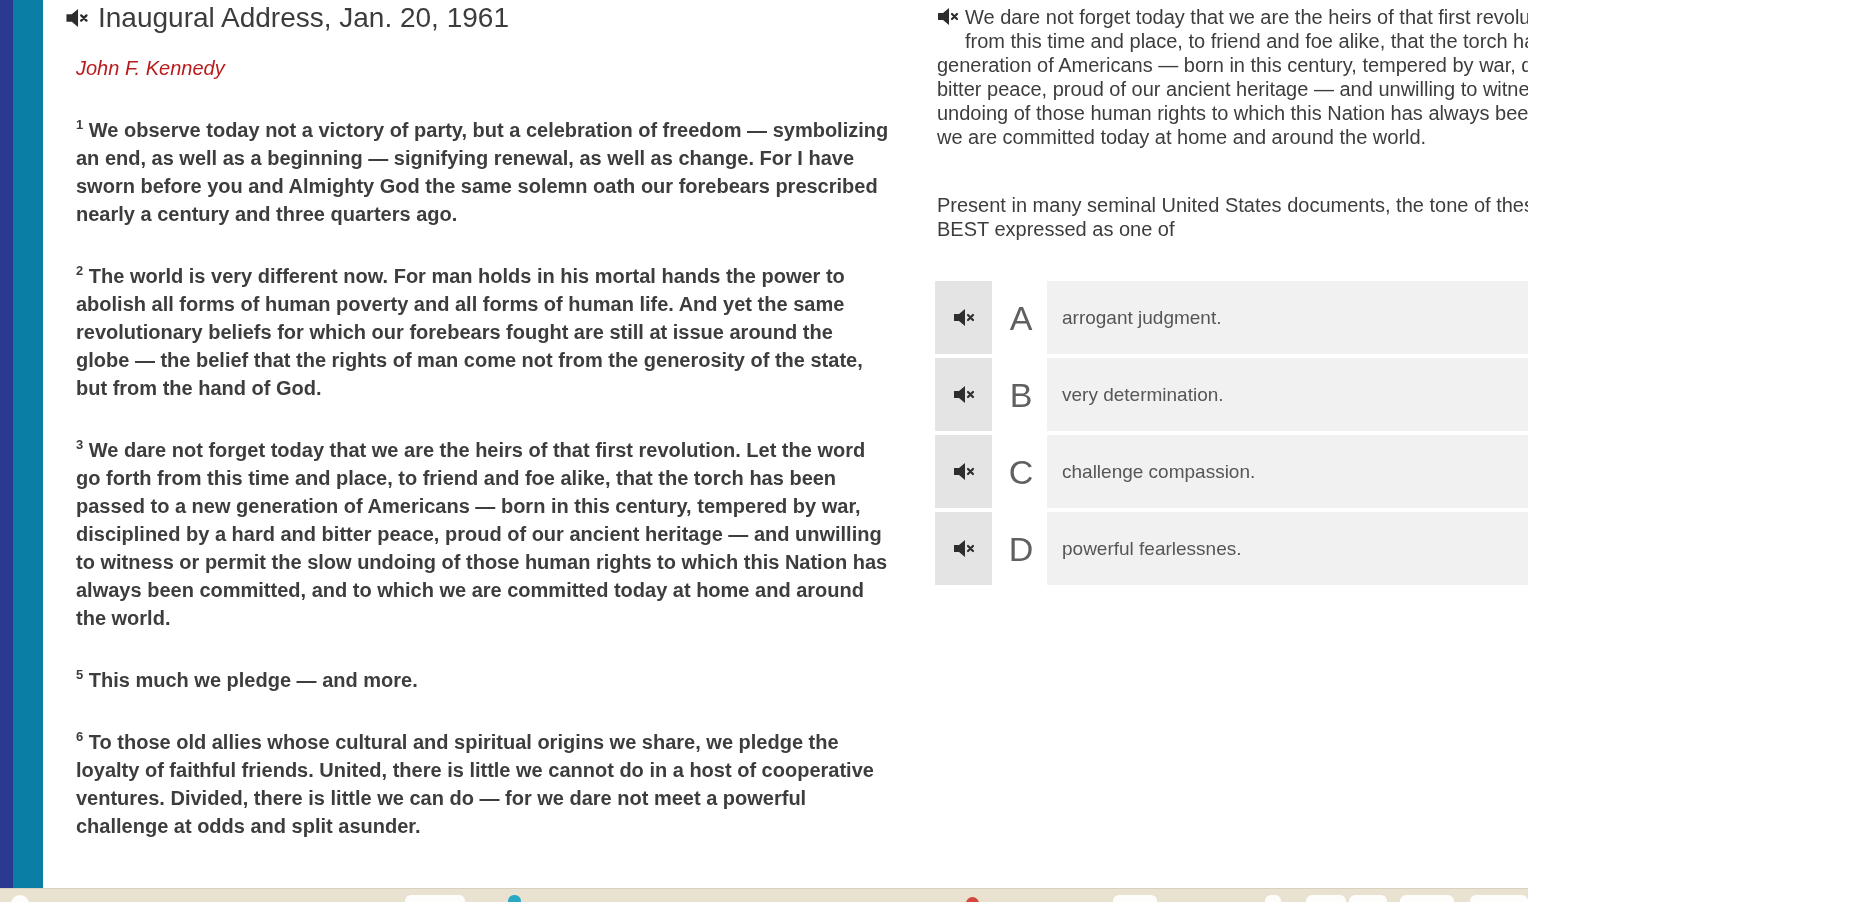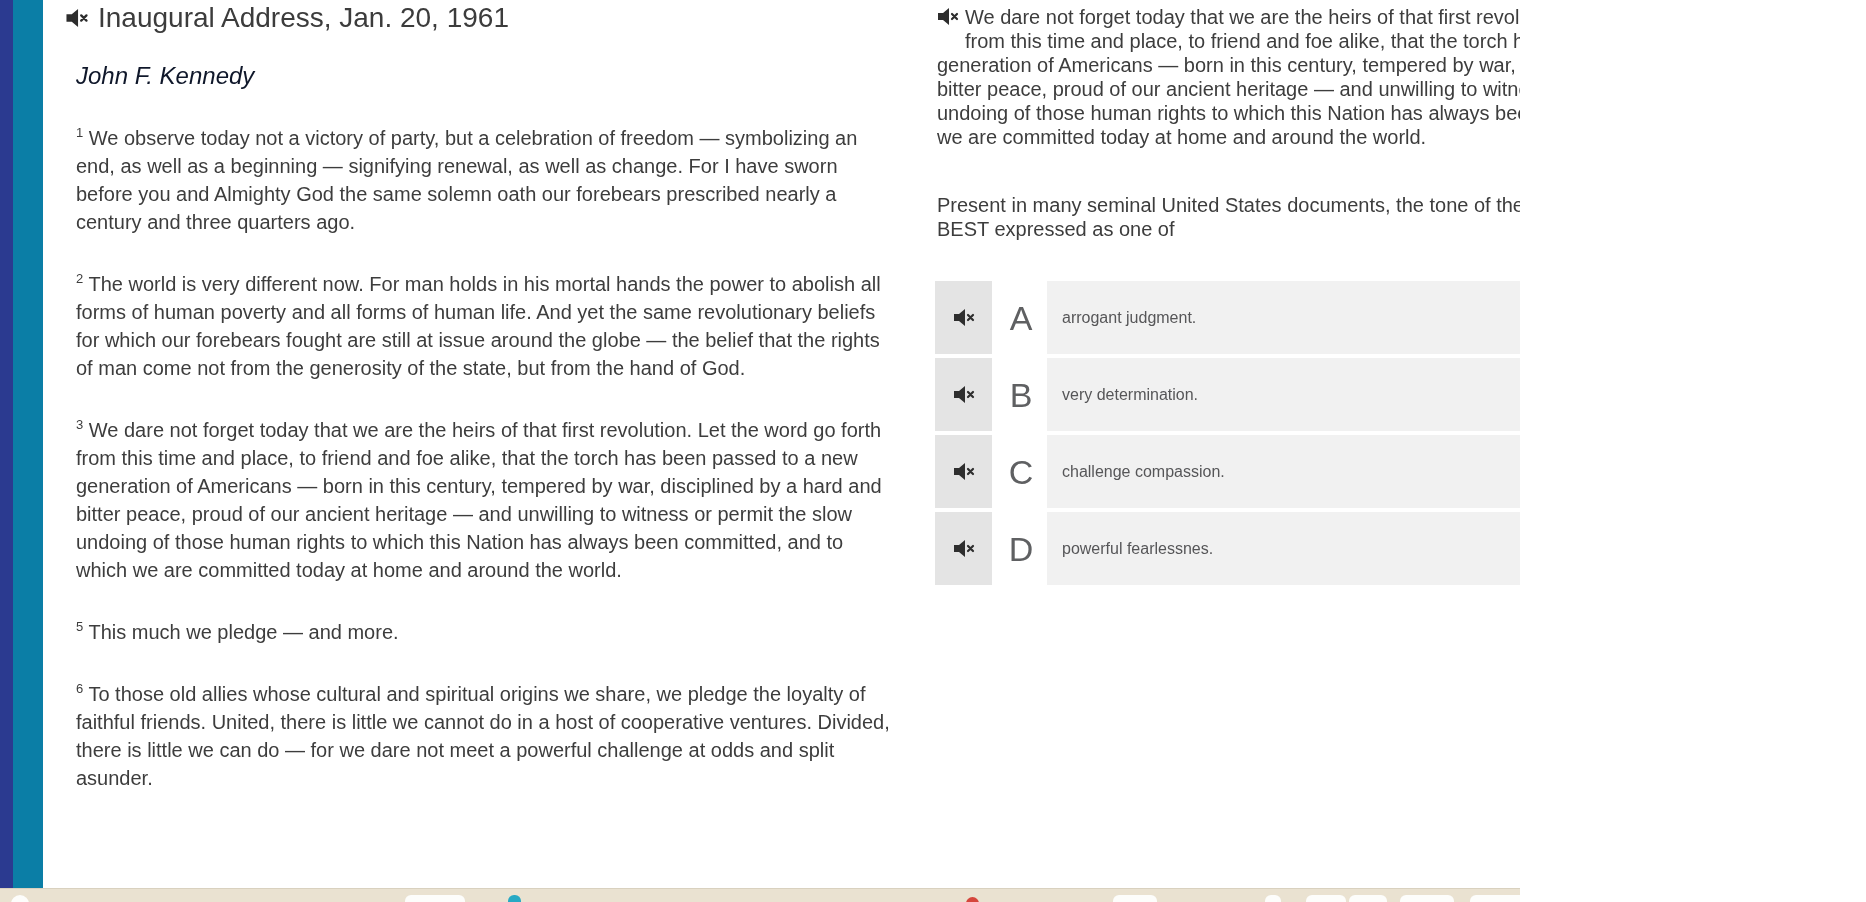--- a/index.html
+++ b/index.html
@@ -1,50 +1,50 @@
 <!DOCTYPE html>
 <html><head>
 <meta charset="utf-8">
 <style>
   html,body{margin:0;padding:0;}
   body{width:1866px;height:902px;overflow:hidden;background:#fff;
        font-family:"Liberation Sans", sans-serif;}
-  .stage{position:relative;width:1520px;height:902px;background:#fff;overflow:hidden;}
+  .stage{position:relative;width:1520px;height:902px;background:#fff;overflow:hidden;padding-left:8px;}
 
   
   .strip-navy{position:absolute;left:0;top:0;width:13px;height:902px;background:#2b3a90;}
   .strip-teal{position:absolute;left:13px;top:0;width:30px;height:902px;background:#0b7ea6;}
 
   
   .passage-col{position:absolute;left:76px;top:2px;width:814px;color:#3d3d3d;
                font-size:20px;line-height:28px;}
   .passage-title{margin:0 0 0 -11px;font-size:28px;line-height:32px;font-weight:400;color:#3c3c3c;
                  display:flex;align-items:center;gap:9px;}
-  .author{margin:28px 0 0 0;font-style:italic;font-size:24px;line-height:28px;color:#0f172a;}
-  .para{margin:34px 0 0 0;}
+  .author{margin:20px 0 0 0;font-style:italic;font-size:20px;line-height:28px;color:#b91c1c;}
+  .para{margin:34px 0 0 0;font-weight:bold;}
   .para:first-of-type{margin-top:25px;}
   .para sup{font-size:13px;line-height:0;}
   .spk{display:inline-flex;color:#2d2d2d;flex:none;}
 
   
   .question-col{position:absolute;left:937px;top:5px;width:830px;color:#3d3d3d;
                 font-size:20px;line-height:24px;}
   .quote{position:relative;}
   .quote-float{float:left;width:28px;height:48px;}
   .quote-speaker{position:absolute;left:0;top:2px;color:#2d2d2d;}
   .stem{position:absolute;left:0;top:188px;width:800px;}
 
   
   .options{position:absolute;left:-2px;top:276px;width:826px;}
   .option-row{display:flex;height:73px;margin-bottom:4px;background:#f1f1f1;}
   .cell-speaker{width:57px;background:#e4e4e4;border-right:3px solid #fff;flex:none;
                 display:flex;align-items:center;justify-content:center;color:#2e2e2e;cursor:pointer;}
   .cell-letter{width:52px;background:#fff;flex:none;display:flex;align-items:center;
                justify-content:center;font-size:34px;color:#5f6062;}
-  .cell-text{flex:1;display:flex;align-items:center;padding-left:15px;font-size:16px;color:#565658;}
+  .cell-text{flex:1;display:flex;align-items:center;padding-left:15px;font-size:19px;color:#565658;}
 
   
   .toolbar{position:absolute;left:1806px;top:0;width:56px;height:343px;background:#4fc1e4;
            border-left:1px solid #cfcfcf;box-sizing:border-box;}
   .tool{position:absolute;left:0;width:56px;display:flex;justify-content:center;
         color:#16262f;cursor:pointer;}
   .tool-divider{position:absolute;top:22px;left:7px;width:42px;height:1px;background:rgba(10,60,80,.28);}
   .scroll-sliver{position:absolute;left:1862px;top:0;width:4px;height:343px;background:#e2e2e2;}
   .collapse-panel{position:absolute;left:1812px;top:343px;width:54px;height:51px;background:#4fc1e4;
                   display:flex;align-items:center;justify-content:center;color:#16262f;cursor:pointer;}

